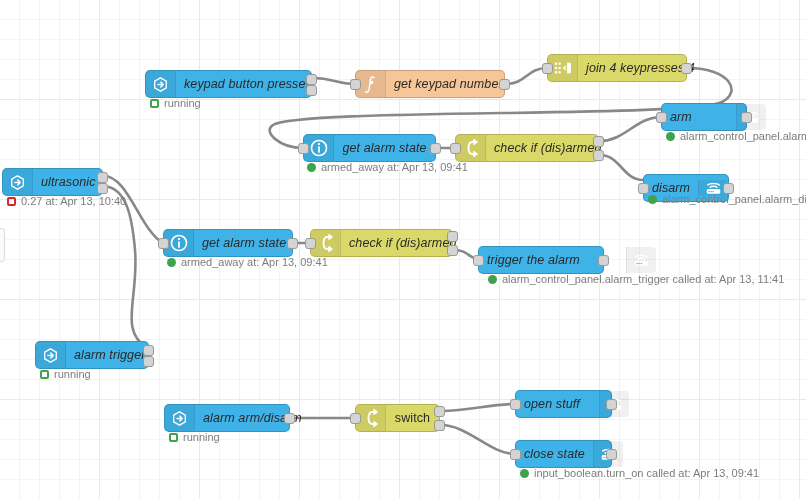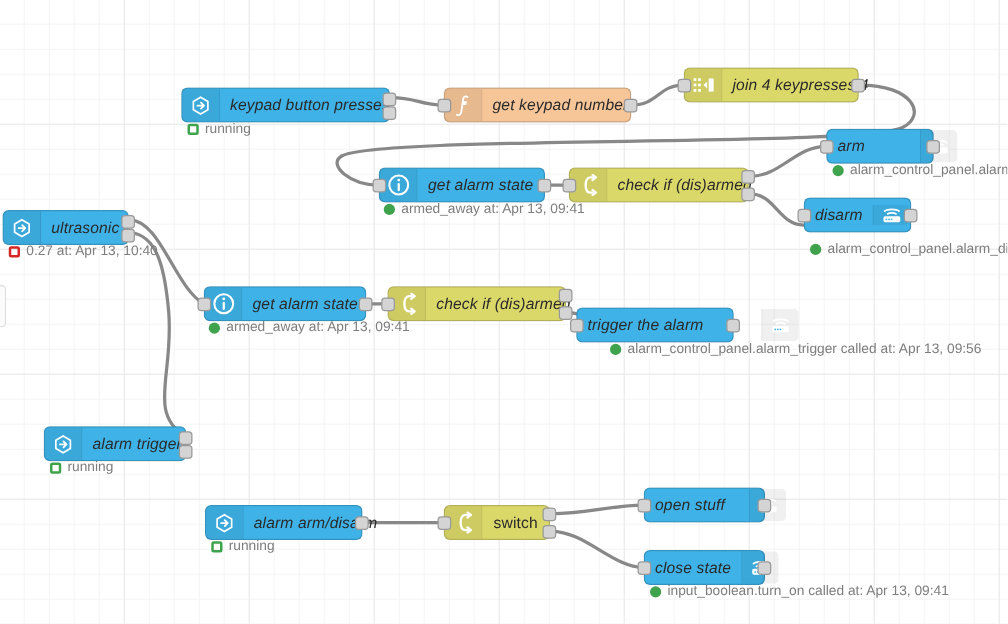--- a/index.html
+++ b/index.html
@@ -261,21 +261,21 @@
       </svg>
     </div>
     <div class="port in" style="top:8px;"></div>
     <div class="port out" style="top:8px;"></div>
   </div>
   <div class="status" style="left:666px; top:130px;">
     <span class="dot green-fill"></span>
     <span>alarm_control_panel.alarm_arm</span>
   </div>
 
-  <div class="node c-blue" style="left:643px; top:158px; width:86px;align-items:center;">
+  <div class="node c-blue" style="left:643px; top:174px; width:86px;align-items:center;">
     <div class="label">disarm</div>
     <div class="icon-r">
       <svg class="ic" width="19" height="16" viewBox="0 0 22 18">
         <path d="M4.4 5.4 C6.6 3.2 15.4 3.2 17.6 5.4" fill="none" stroke="#fff" stroke-width="1.7" stroke-linecap="round"></path>
         <path d="M7.2 8.0 C8.6 6.7 13.4 6.7 14.8 8.0" fill="none" stroke="#fff" stroke-width="1.7" stroke-linecap="round"></path>
         <rect x="3.2" y="10.2" width="15.6" height="5.6" rx="1.6" fill="#fff"></rect>
         <g fill="#3fb3e8">
             <rect x="5.2" y="12.4" width="1.5" height="1.4"></rect>
             <rect x="7.6" y="12.4" width="1.5" height="1.4"></rect>
             <rect x="10" y="12.4" width="1.5" height="1.4"></rect>
@@ -329,40 +329,40 @@
         <path d="M15 3.2 H10.4 C7.4 3.2 6.2 6.4 6.2 10 C6.2 13.6 7.4 16.8 10.4 16.8 H15" fill="none" stroke="#fff" stroke-width="2.1" stroke-linecap="round"></path>
         <path d="M12.4 0.9 15.4 3.2 12.4 5.5 M12.4 14.5 15.4 16.8 12.4 19.1" fill="none" stroke="#fff" stroke-width="2.1" stroke-linecap="round" stroke-linejoin="round"></path>
       </svg>
     </div>
     <div class="label">check if (dis)armed</div>
     <div class="port in" style="top:8px;"></div>
     <div class="port out" style="top:1px;"></div>
     <div class="port out" style="top:15px;"></div>
   </div>
 
-  <div class="node c-blue" style="left:461px; top:246px; width:126px;gap:38px;">
+  <div class="node c-blue" style="left:478px; top:246px; width:126px;gap:38px;">
     <div class="label">trigger the alarm</div>
     <div class="icon-r">
       <svg class="ic" width="19" height="16" viewBox="0 0 22 18">
         <path d="M4.4 5.4 C6.6 3.2 15.4 3.2 17.6 5.4" fill="none" stroke="#fff" stroke-width="1.7" stroke-linecap="round"></path>
         <path d="M7.2 8.0 C8.6 6.7 13.4 6.7 14.8 8.0" fill="none" stroke="#fff" stroke-width="1.7" stroke-linecap="round"></path>
         <rect x="3.2" y="10.2" width="15.6" height="5.6" rx="1.6" fill="#fff"></rect>
         <g fill="#3fb3e8">
             <rect x="5.2" y="12.4" width="1.5" height="1.4"></rect>
             <rect x="7.6" y="12.4" width="1.5" height="1.4"></rect>
             <rect x="10" y="12.4" width="1.5" height="1.4"></rect>
           </g>
       </svg>
     </div>
     <div class="port in" style="top:8px;"></div>
     <div class="port out" style="top:8px;"></div>
   </div>
   <div class="status" style="left:488px; top:273px;">
     <span class="dot green-fill"></span>
-    <span>alarm_control_panel.alarm_trigger called at: Apr 13, 09:56</span>
+    <span>alarm_control_panel.alarm_trigger called at: Apr 13, 11:41</span>
   </div>
 
   <div class="node c-blue" style="left:35px; top:341px; width:114px;">
     <div class="icon-l">
       <svg class="ic" width="17" height="17" viewBox="0 0 24 24">
         <path d="M12 2.6 20.2 7.3 20.2 16.7 12 21.4 3.8 16.7 3.8 7.3Z" fill="none" stroke="#fff" stroke-width="1.9"></path>
         <path d="M8.4 12 h6.6 M12.4 8.6 15.8 12 12.4 15.4" fill="none" stroke="#fff" stroke-width="2.1" stroke-linecap="round" stroke-linejoin="round"></path>
       </svg>
     </div>
     <div class="label">alarm triggers</div>

